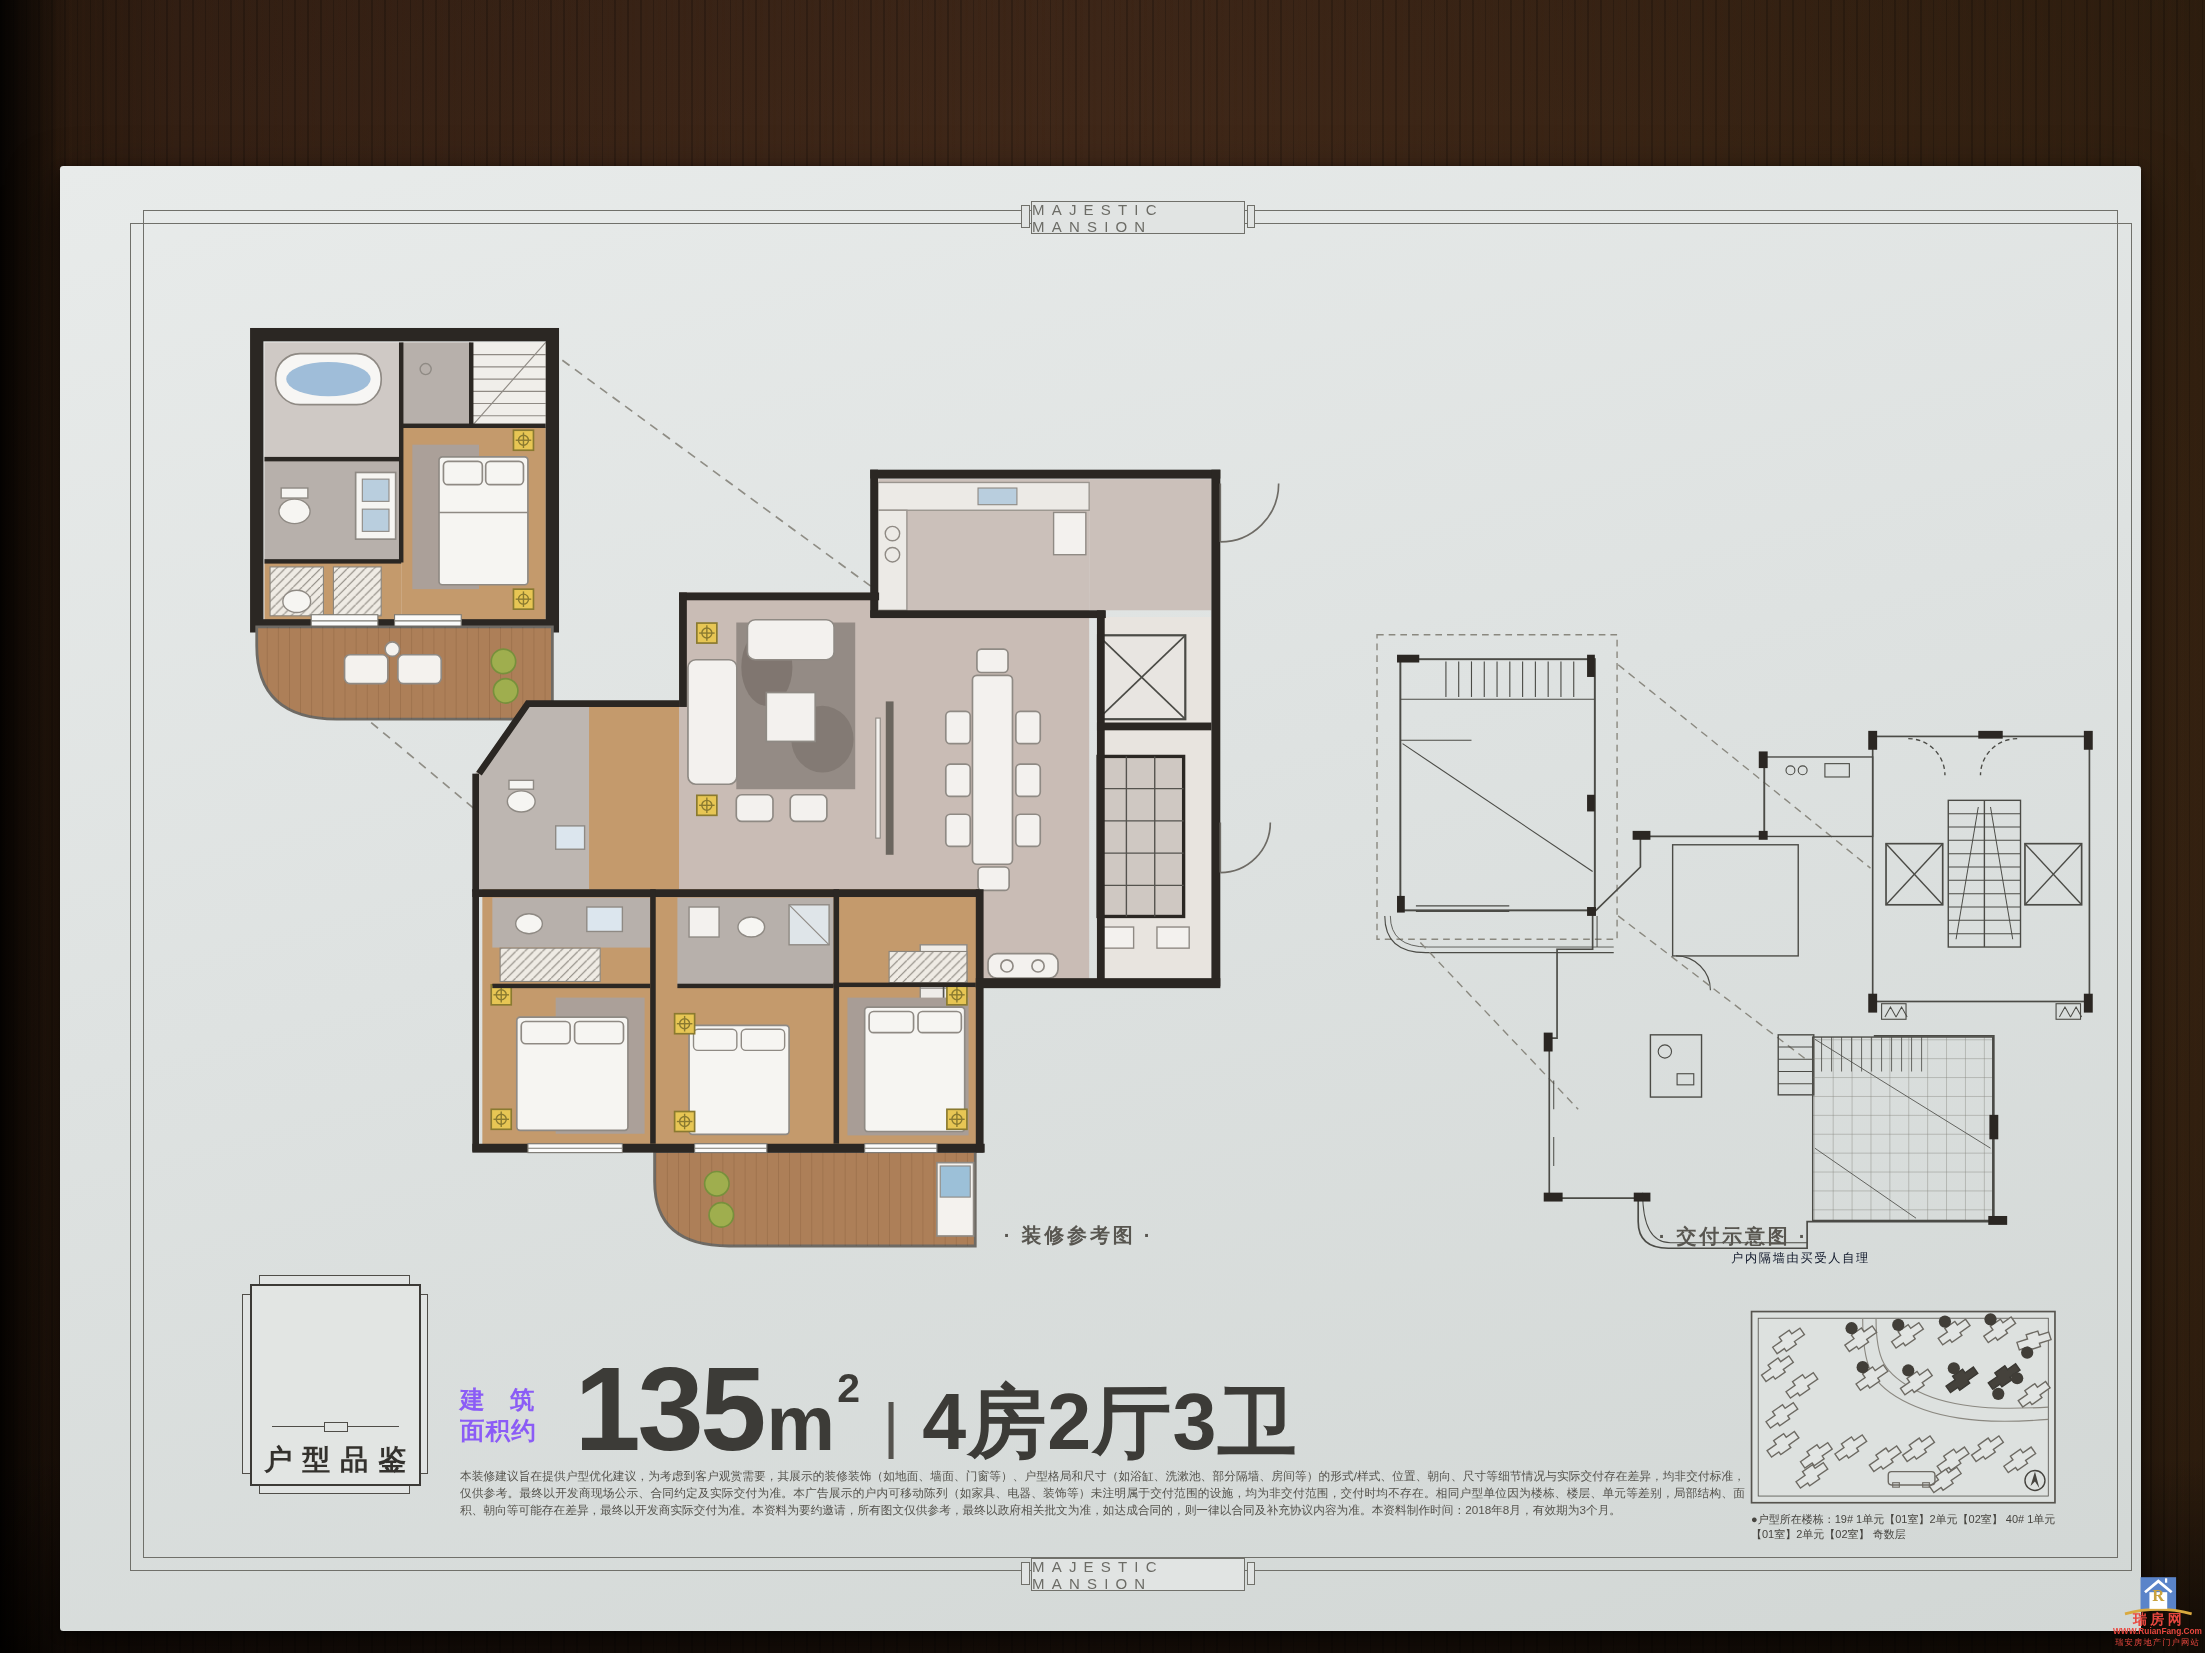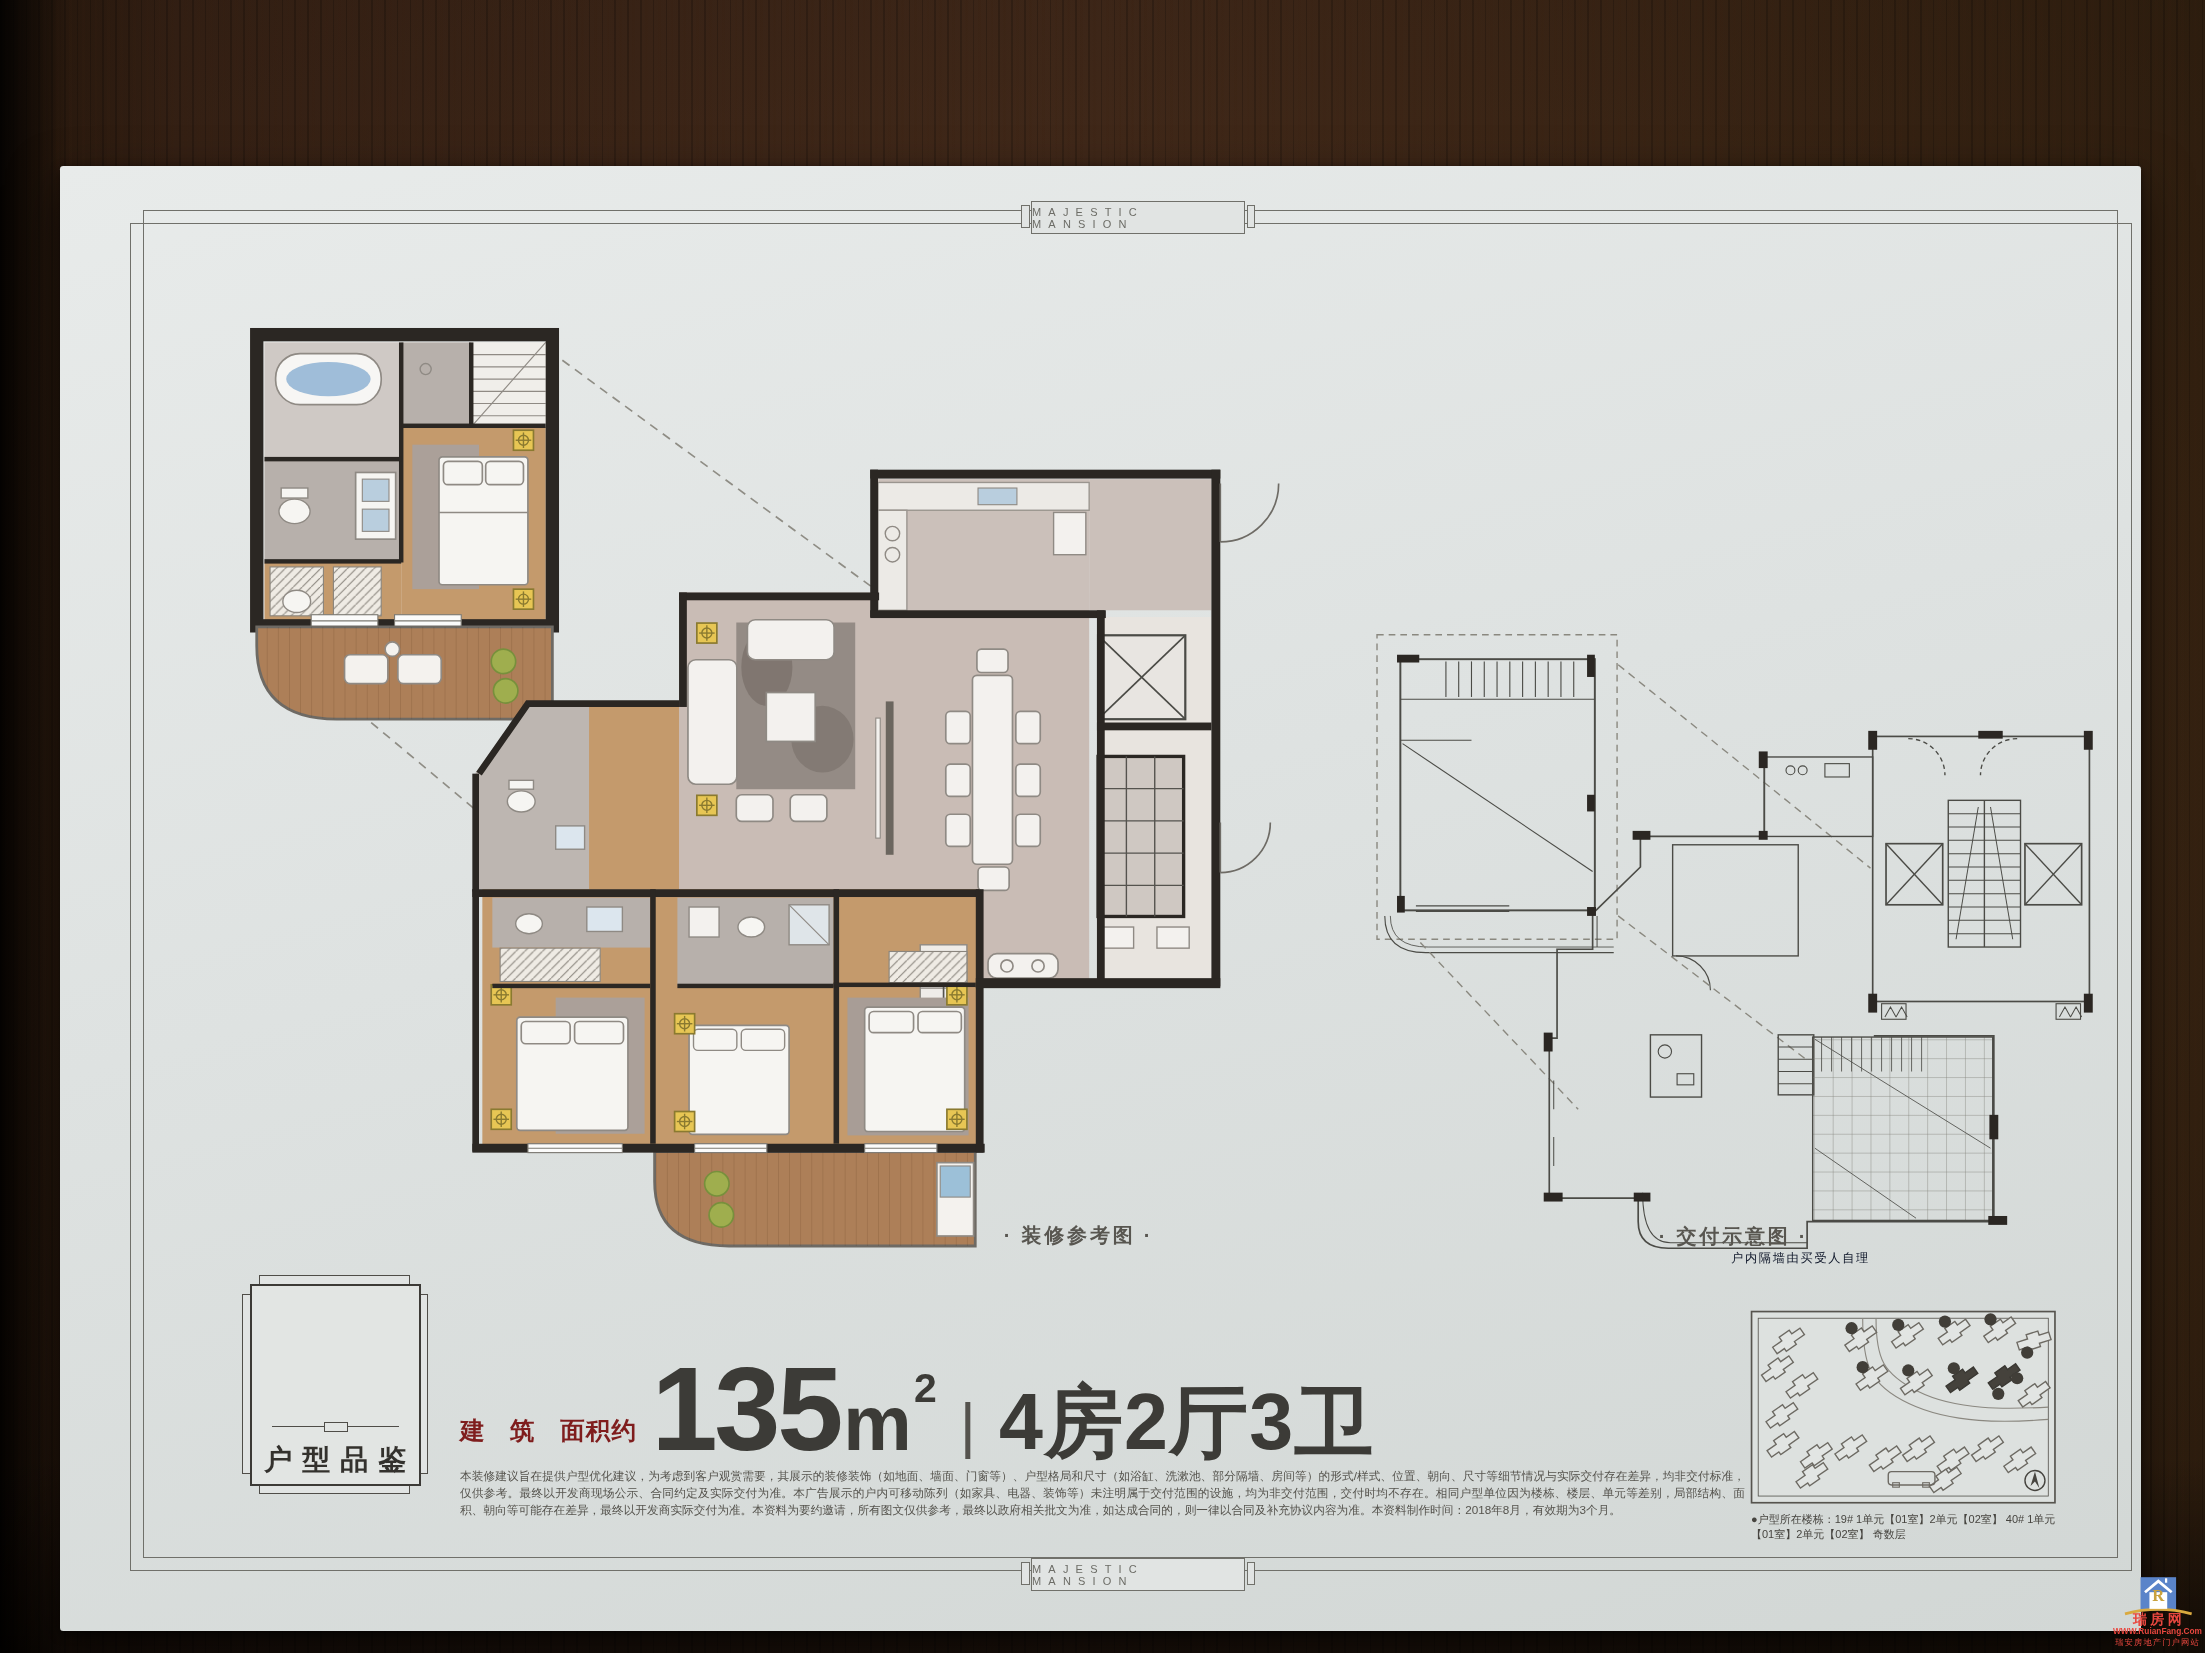--- a/index.html
+++ b/index.html
@@ -17,21 +17,21 @@
     position:absolute;left:60px;top:166px;width:2081px;height:1465px;
     background:linear-gradient(165deg,#e8ebea 0%,#dee2e1 45%,#d2d7d5 100%);
     border-radius:3.3px;box-shadow:0 19px 50px rgba(0,0,0,.6), 0 3.3px 10px rgba(0,0,0,.5);
   }
   .frame{position:absolute;border:1.7px solid #70706a;}
   .frame.a{left:143px;top:210px;width:1973px;height:1346px;}
   .frame.b{left:130px;top:223px;width:2000px;height:1346px;}
   .titlebox{
     position:absolute;left:1031px;width:212px;height:31px;background:#e1e4e3;
     border:1.7px solid #70706a;display:flex;align-items:center;
-    font-size:11px;letter-spacing:7.2px;color:#6c6c66;font-weight:500;
+    font-size:15px;letter-spacing:7.2px;color:#6c6c66;font-weight:500;
   }
   .titlebox::before,.titlebox::after{content:"";position:absolute;top:3.3px;width:6.1px;height:21px;background:#e1e4e3;border:1.7px solid #70706a;}
   .titlebox::before{left:-10.6px;}
   .titlebox::after{right:-10.6px;}
   .tb-top{top:201px;}
   .tb-bottom{top:1558px;}
   svg.plans{position:absolute;left:0;top:0;}
   
   .emblem{position:absolute;left:242px;top:1274px;width:187px;height:220px;}
   .emblem .bar{position:absolute;background:#e1e4e3;border:1.7px solid #4f4d48;}
@@ -40,21 +40,21 @@
   .emblem .bar.l{left:0px;top:20px;width:6.7px;height:178px;}
   .emblem .bar.r{left:177px;top:20px;width:6.7px;height:178px;}
   .emblem .main{position:absolute;left:7.8px;top:10px;width:167px;height:198px;background:#e2e5e3;border:2.2px solid #3c3a36;}
   .emblem .code{position:absolute;left:0;top:3.3px;width:100%;text-align:center;
     font-family:"Liberation Serif","DejaVu Serif",serif;font-weight:700;font-size:123px;line-height:128px;color:#33312d;}
   .emblem .div{position:absolute;left:20px;top:140px;width:127px;height:0;border-top:1.7px solid #4f4d48;}
   .emblem .div i{position:absolute;left:52px;top:-5px;width:22px;height:8.3px;background:#e2e5e3;border:1.7px solid #4f4d48;}
   .emblem .tag{position:absolute;left:0;top:155px;width:100%;text-align:center;font-size:28px;font-weight:700;color:#33312d;letter-spacing:10px;text-indent:10px;}
   
   .arearow{position:absolute;left:460px;top:1337px;height:120px;display:flex;align-items:flex-end;color:#3c3b37;}
-  .prefix{display:flex;margin-bottom:11px;margin-right:14.4px;font-weight:800;font-size:24.5px;line-height:31px;color:#7f1d1d;}
+  .prefix{display:flex;flex-direction:column;margin-bottom:11px;margin-right:14.4px;font-weight:800;font-size:24.5px;line-height:31px;color:#8b5cf6;}
   .prefix .l1{letter-spacing:25.6px;}
   .prefix .l2{letter-spacing:1.1px;}
   .bigval{font-weight:700;font-size:119px;line-height:96px;letter-spacing:-3.3px;}
   .bigunit{font-weight:700;font-size:77px;line-height:67px;margin-left:3.3px;}
   .bigsup{font-weight:700;font-size:41px;line-height:41px;margin-bottom:48px;margin-left:2.2px;}
   .sep{font-weight:200;font-size:62px;line-height:56px;color:#55534e;margin:0 23px 4.4px 23px;}
   .rooms{font-weight:600;font-size:79px;line-height:71px;letter-spacing:1.1px;}
   
   .planlabel{position:absolute;width:211px;text-align:center;font-size:20px;letter-spacing:2.8px;color:#585650;font-weight:600;}
   .plansub{position:absolute;width:211px;text-align:center;font-size:12.2px;letter-spacing:1.7px;color:#0f172a;}

